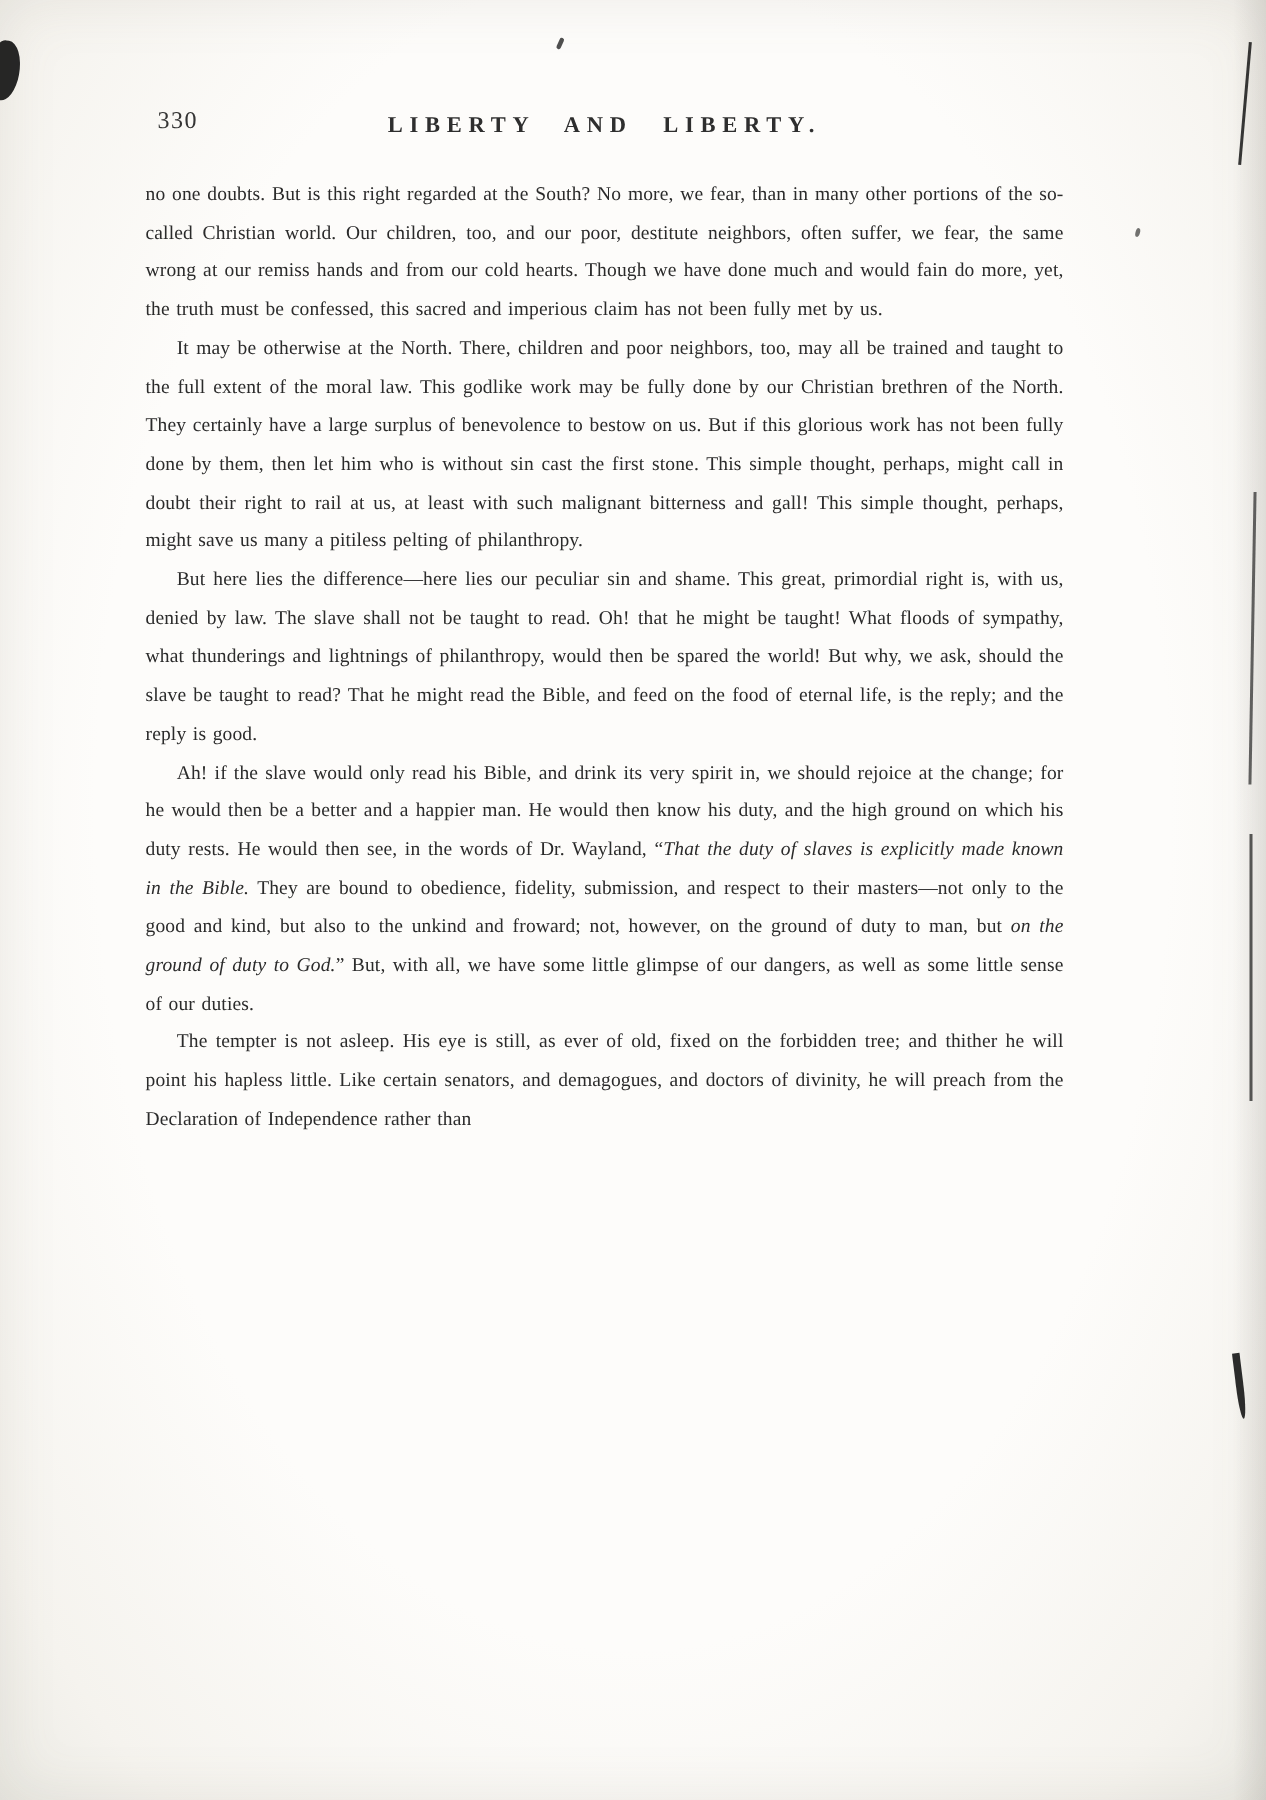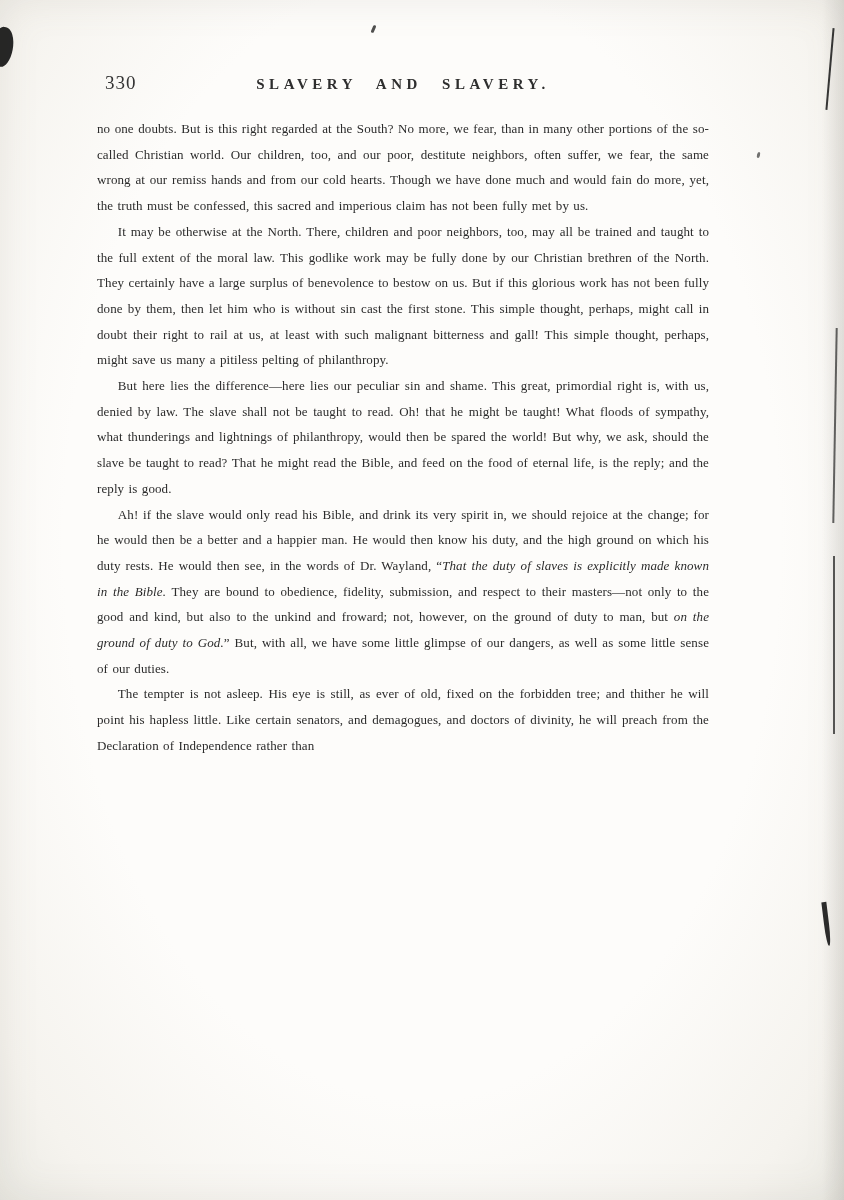--- a/index.html
+++ b/index.html
@@ -30,21 +30,21 @@
     position: absolute;
     top: 72px;
     left: 97px;
     width: 612px;
     height: 28px;
   }
   .page-number {
     position: absolute;
     left: 8px;
     top: 0;
-    font-size: 19px;
+    font-size: 16px;
     letter-spacing: 1px;
     color: #343434;
   }
   .header-title {
     position: absolute;
     left: 0;
     right: 0;
     top: 4px;
     text-align: center;
     font-size: 15px;
@@ -136,21 +136,21 @@
   <div class="ink ink-corner-blob"></div>
   <div class="ink ink-top-tick"></div>
   <div class="ink ink-right-line-1"></div>
   <div class="ink ink-right-line-2"></div>
   <div class="ink ink-right-line-3"></div>
   <div class="ink ink-right-hook"></div>
   <div class="ink ink-speck-1"></div>
 
   <div class="page-header">
     <span class="page-number">330</span>
-    <span class="header-title">SLAVERY AND SLAVERY.</span>
+    <span class="header-title">LIBERTY AND LIBERTY.</span>
   </div>
 
   <div class="body-text">
 
     <p class="para no-indent">no one doubts. But is this right regarded at the South? No more, we fear, than in many other portions of the so-called Christian world. Our children, too, and our poor, destitute neighbors, often suffer, we fear, the same wrong at our remiss hands and from our cold hearts. Though we have done much and would fain do more, yet, the truth must be confessed, this sacred and imperious claim has not been fully met by us.</p>
 
     <p class="para">It may be otherwise at the North. There, children and poor neighbors, too, may all be trained and taught to the full extent of the moral law. This godlike work may be fully done by our Christian brethren of the North. They certainly have a large surplus of benevolence to bestow on us. But if this glorious work has not been fully done by them, then let him who is without sin cast the first stone. This simple thought, perhaps, might call in doubt their right to rail at us, at least with such malignant bitterness and gall! This simple thought, perhaps, might save us many a pitiless pelting of philanthropy.</p>
 
     <p class="para">But here lies the difference—here lies our peculiar sin and shame. This great, primordial right is, with us, denied by law. The slave shall not be taught to read. Oh! that he might be taught! What floods of sympathy, what thunderings and lightnings of philanthropy, would then be spared the world! But why, we ask, should the slave be taught to read? That he might read the Bible, and feed on the food of eternal life, is the reply; and the reply is good.</p>
 

